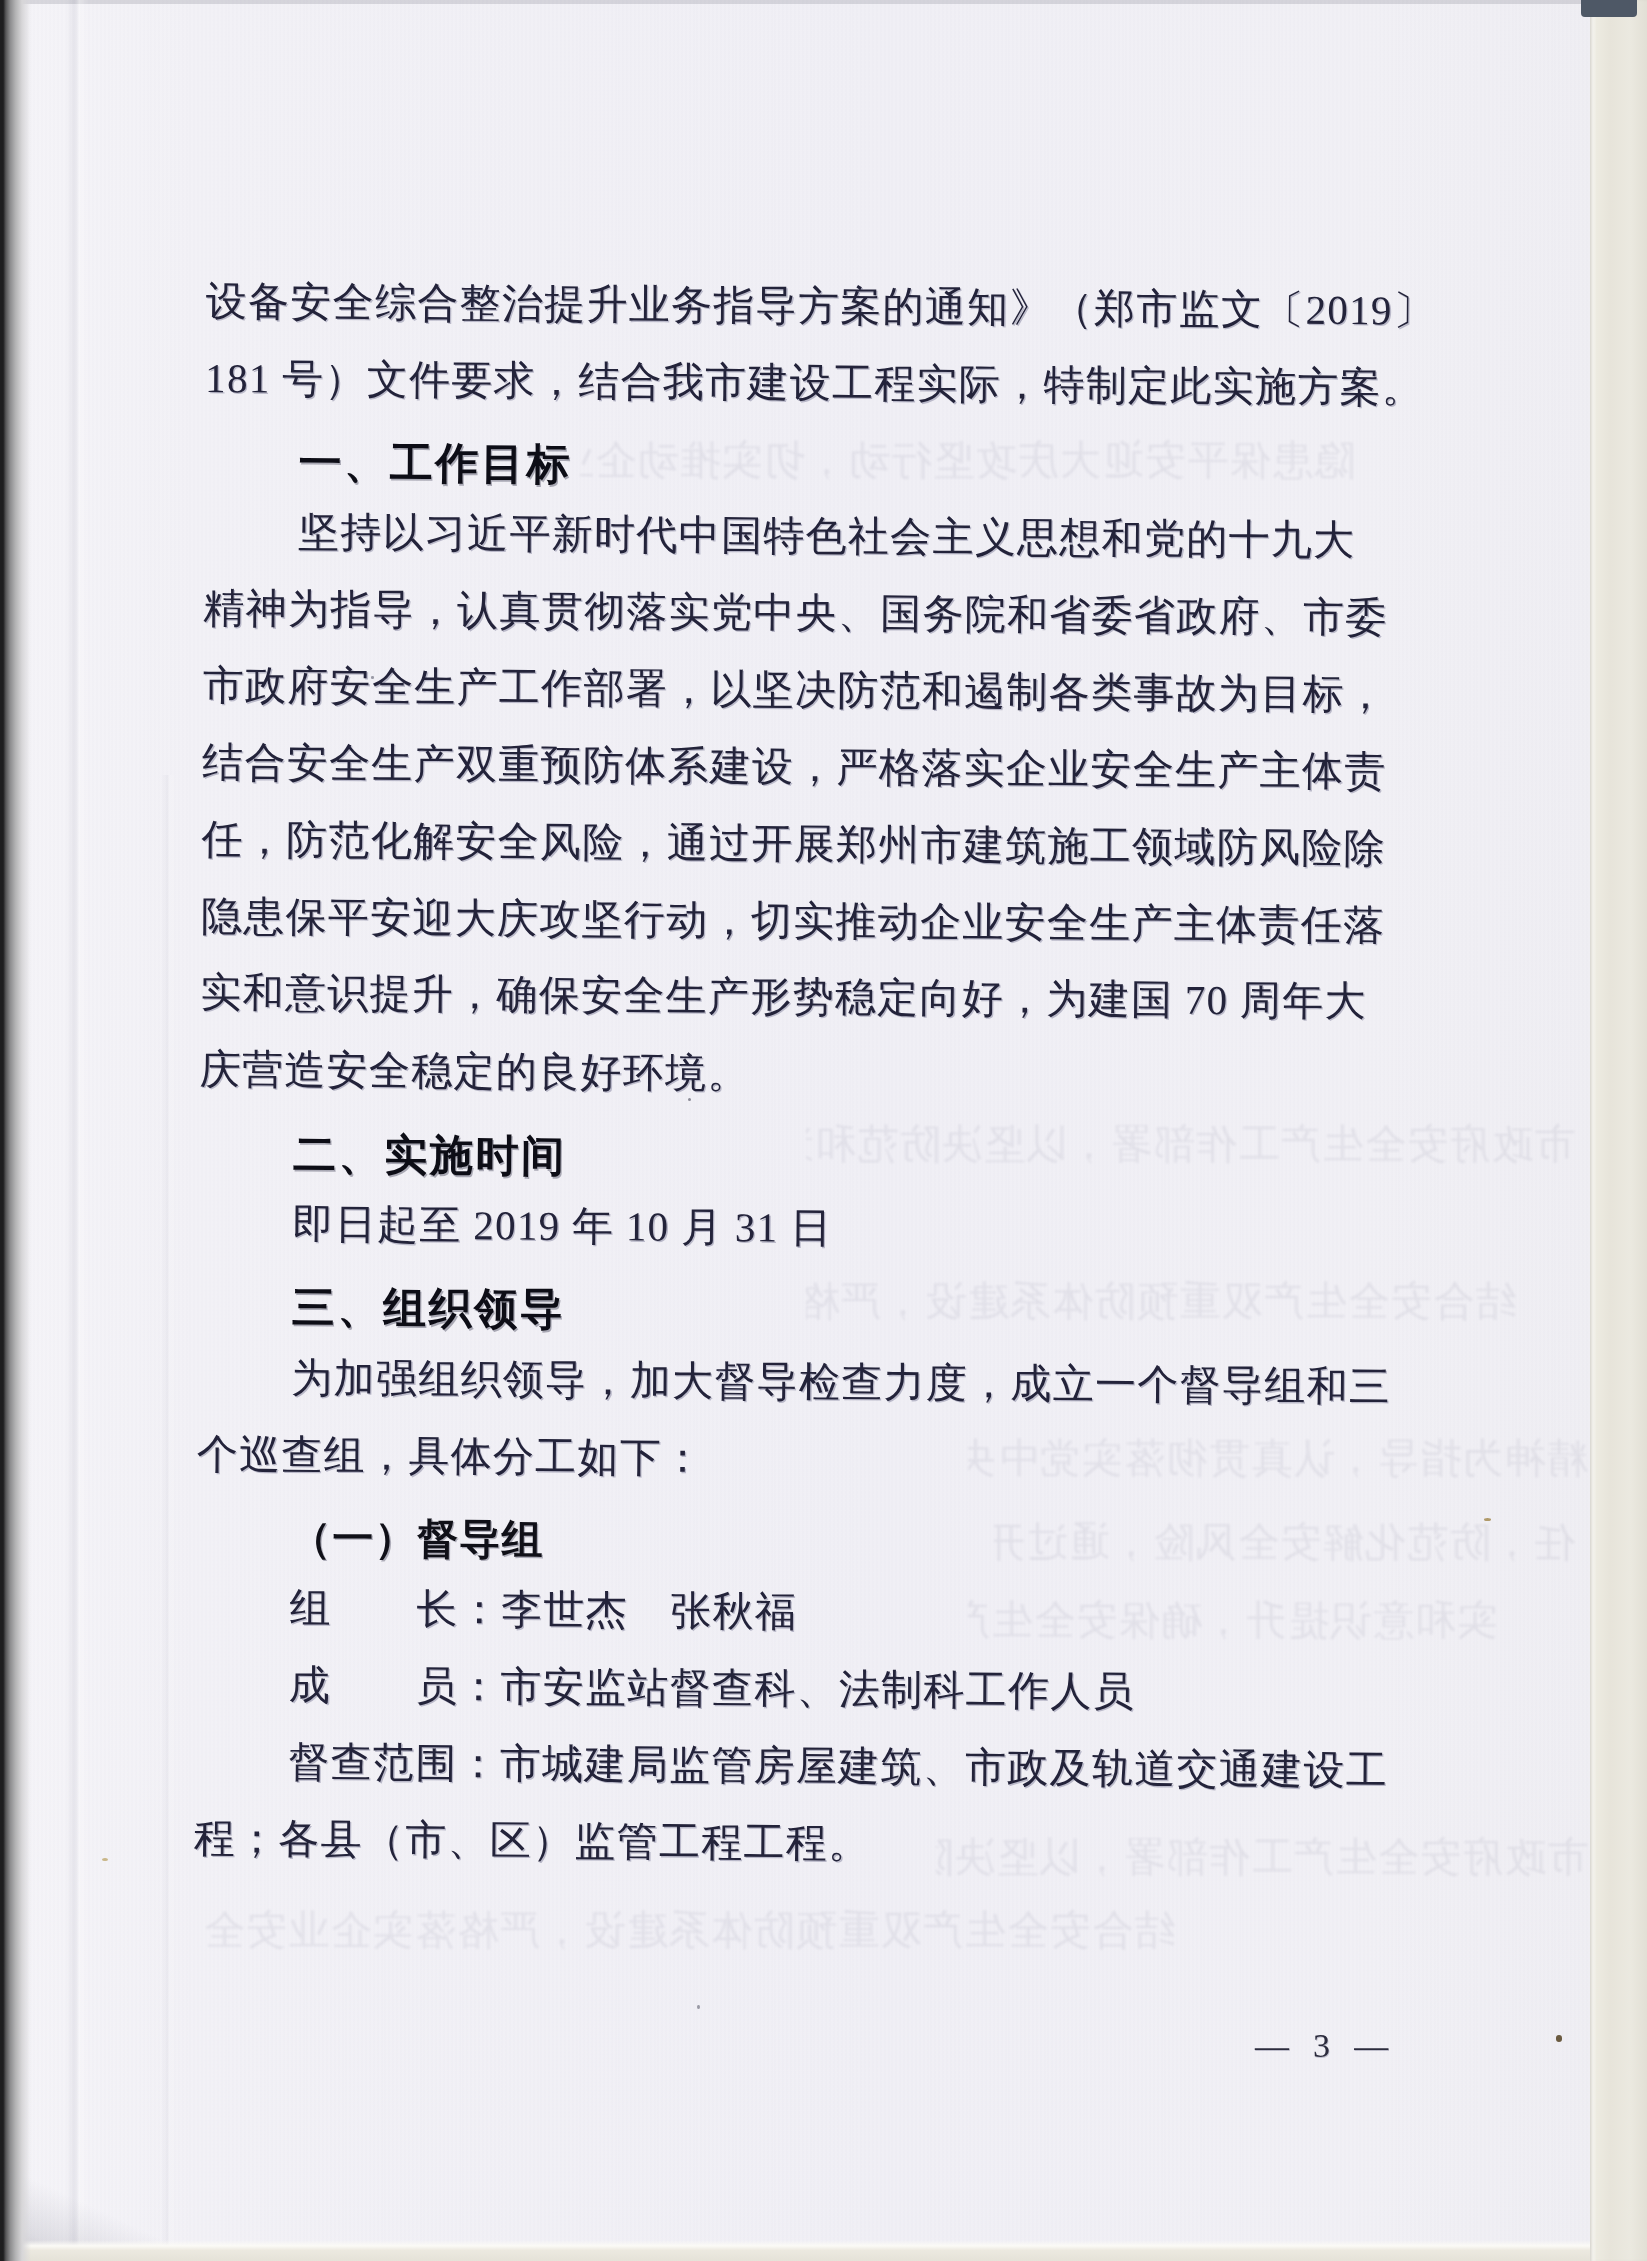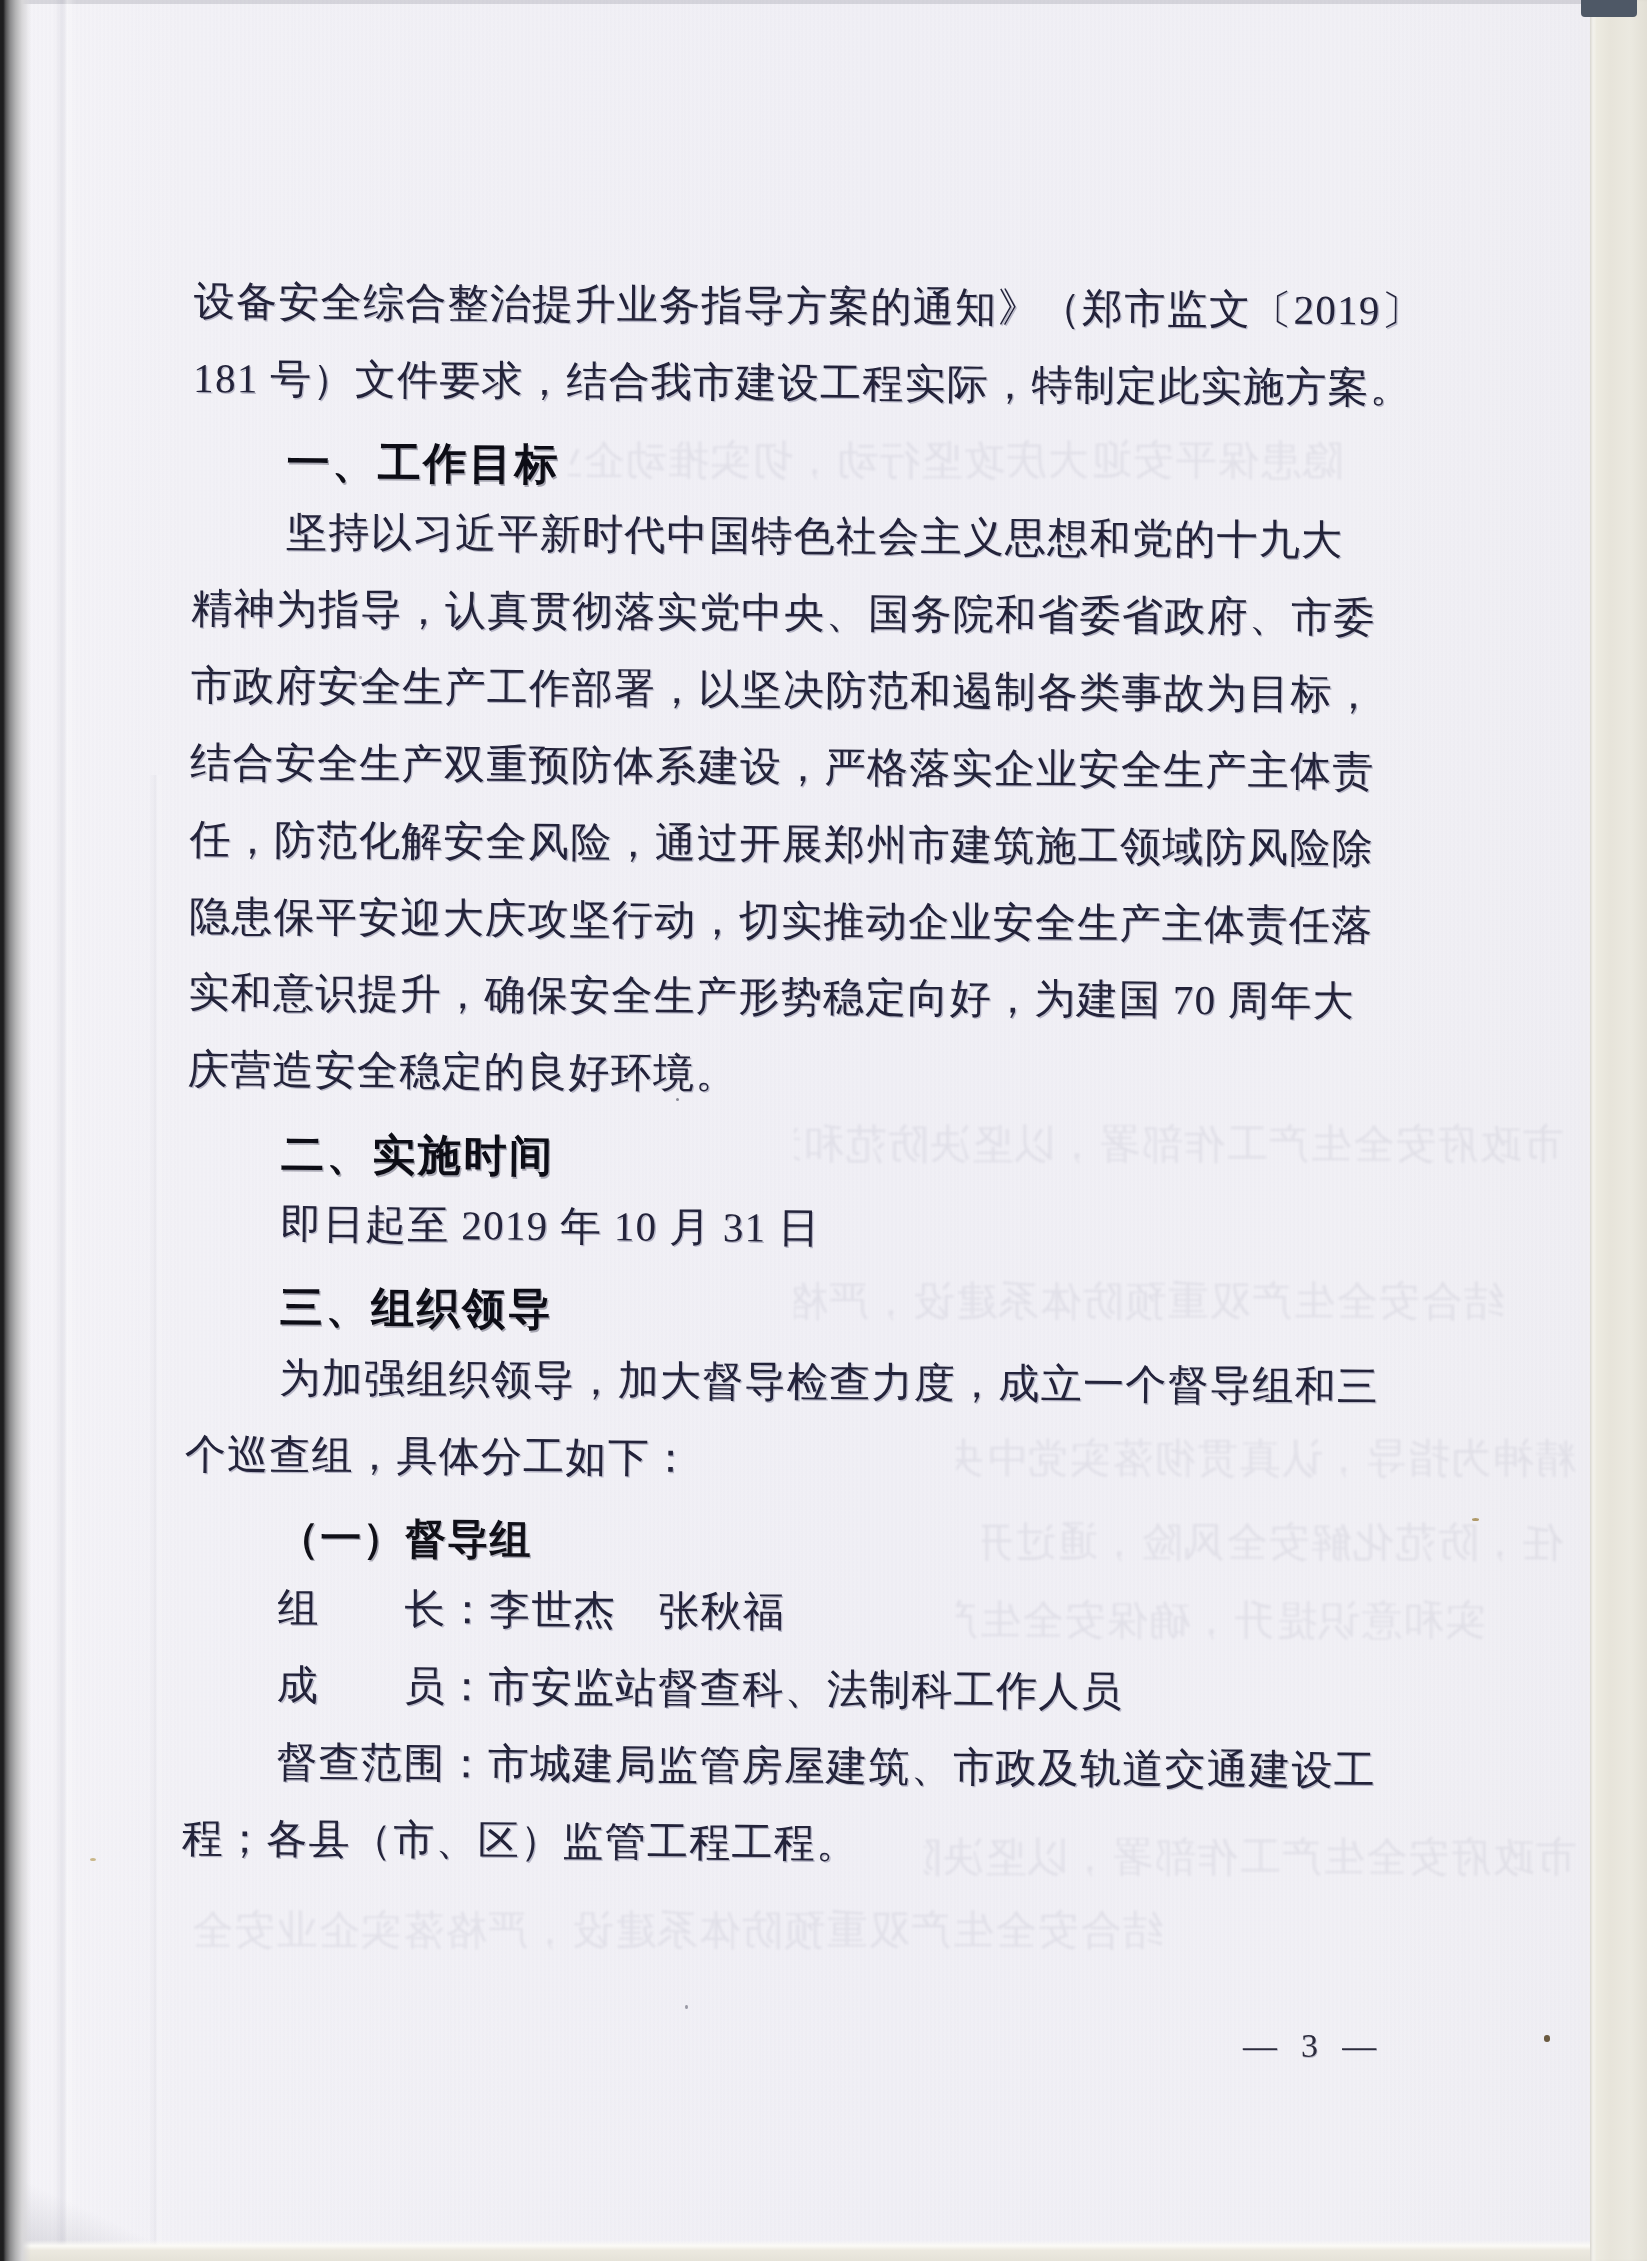--- a/index.html
+++ b/index.html
@@ -3,21 +3,21 @@
 <meta charset="utf-8">
 <style>
   html,body{margin:0;padding:0;}
   body{
     width:1647px;height:2261px;position:relative;overflow:hidden;
     background:#e7e4db;
     font-family:"Liberation Serif","DejaVu Serif",serif;
   }
   
   .paper{
-    position:absolute;left:0;top:0;width:1590px;height:2261px;
+    position:absolute;left:12px;top:0;width:1590px;height:2261px;
     background:
       repeating-linear-gradient(90deg, rgba(255,255,255,0.02) 0 1.9px, rgba(120,120,150,0.015) 1.9px 3.9px),
       linear-gradient(90deg,#f5f4f8 0,#f2f1f6 181px,#f0eff5 55%,#f1f0f5 85%,#efeef3 100%);
   }
   .top-shade{position:absolute;left:0;top:0;width:1590px;height:3.9px;background:rgba(140,140,150,0.28);}
   
   .left-edge{
     position:absolute;left:0;top:0;width:31px;height:2261px;
     background:linear-gradient(90deg,#1d1d1f 0,#1d1d1f 3.2px,#565658 5.8px,#8d8d8f 10.3px,
                #b3b3b4 15.5px,#d7d6d8 22px,rgba(240,239,244,0) 31px);

